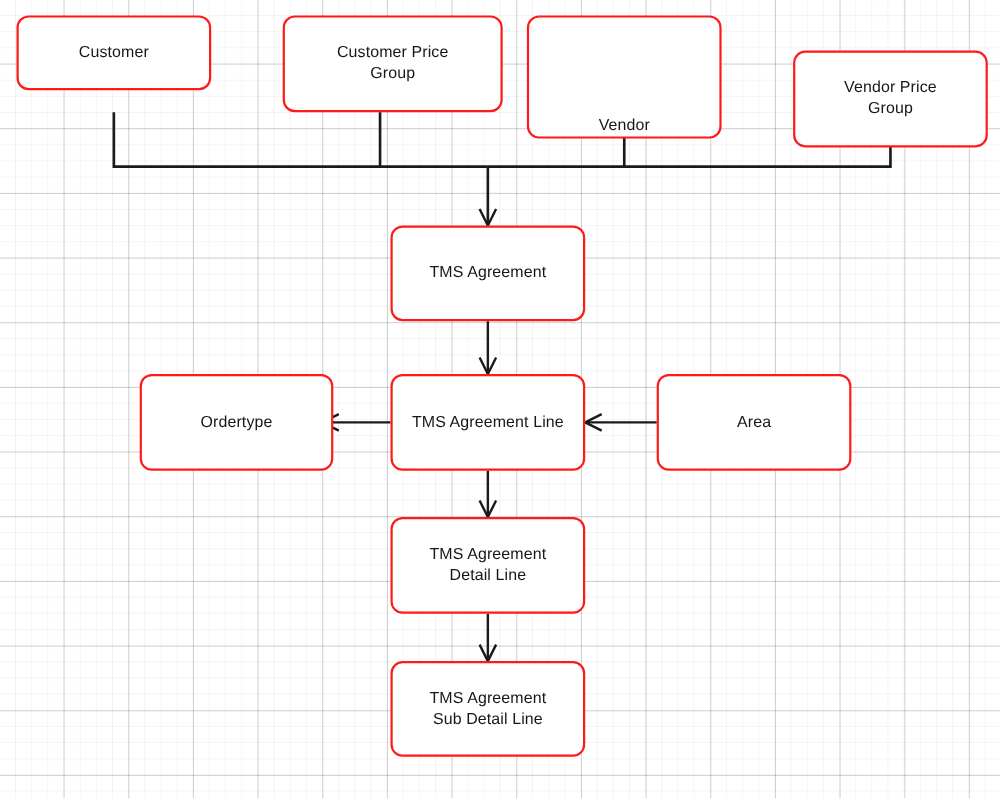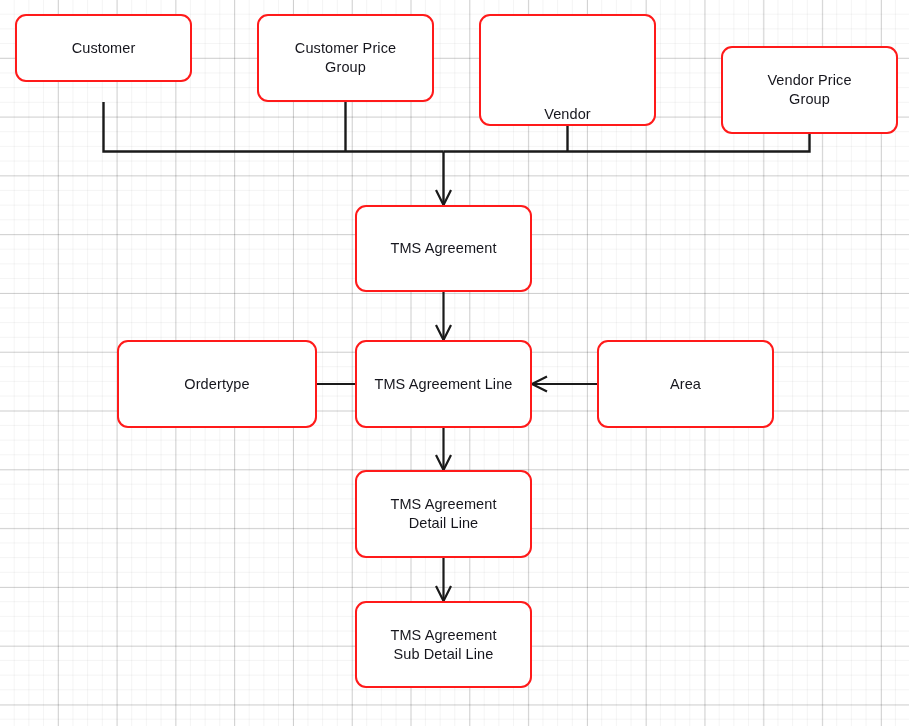--- a/index.html
+++ b/index.html
@@ -117,39 +117,39 @@
     </g>
     <g>
       <path d="M 443.5 601 L 436 586 M 443.5 601 L 451 586" stroke="#1a1a1a" stroke-width="2.2" fill="none"></path>
     </g>
   </svg>
 
   <div class="node" style="left:15px; top:14px; width:177px; height:68px;">
     <span class="node-label">Customer</span>
   </div>
 
-  <div class="node" style="left:257px; top:14px; width:177px; height:88px;">
+  <div class="node" style="left:257px; top:14px; width:200px; height:88px;">
     <span class="node-label">Customer Price
 Group</span>
   </div>
 
   <div class="node" style="left:479px; top:14px; width:177px; height:112px;align-items:flex-end;">
     <span class="node-label">Vendor</span>
   </div>
 
   <div class="node" style="left:721px; top:14px; width:177px; height:88px;margin-top:32px;">
     <span class="node-label">Vendor Price
 Group</span>
   </div>
 
   <div class="node" style="left:355px; top:205px; width:177px; height:87px;">
     <span class="node-label">TMS Agreement</span>
   </div>
 
-  <div class="node" style="left:117px; top:340px; width:200px; height:88px;">
+  <div class="node" style="left:127px; top:340px; width:176px; height:88px;">
     <span class="node-label">Ordertype</span>
   </div>
 
   <div class="node" style="left:355px; top:340px; width:177px; height:88px;">
     <span class="node-label">TMS Agreement Line</span>
   </div>
 
   <div class="node" style="left:597px; top:340px; width:177px; height:88px;">
     <span class="node-label">Area</span>
   </div>

